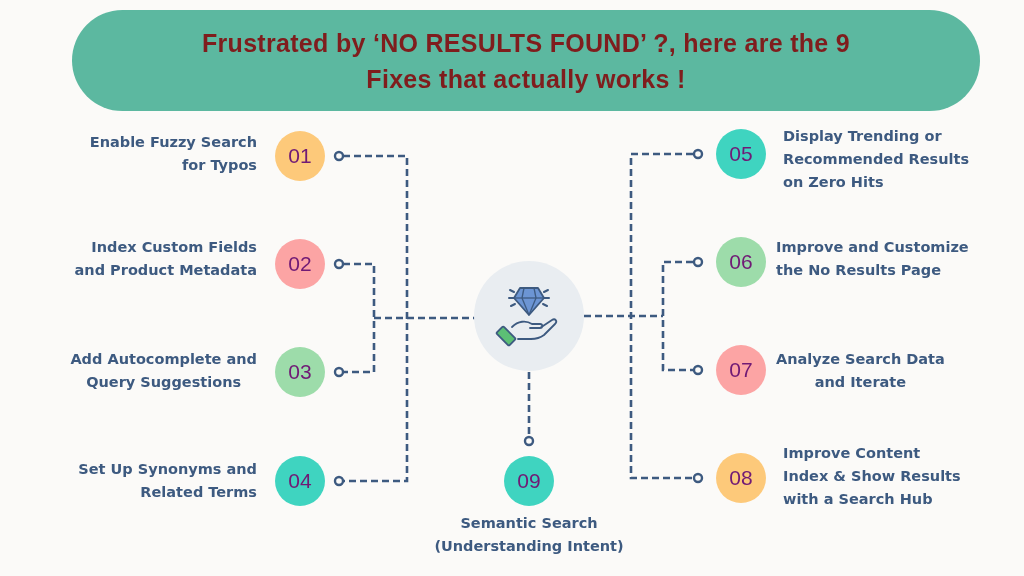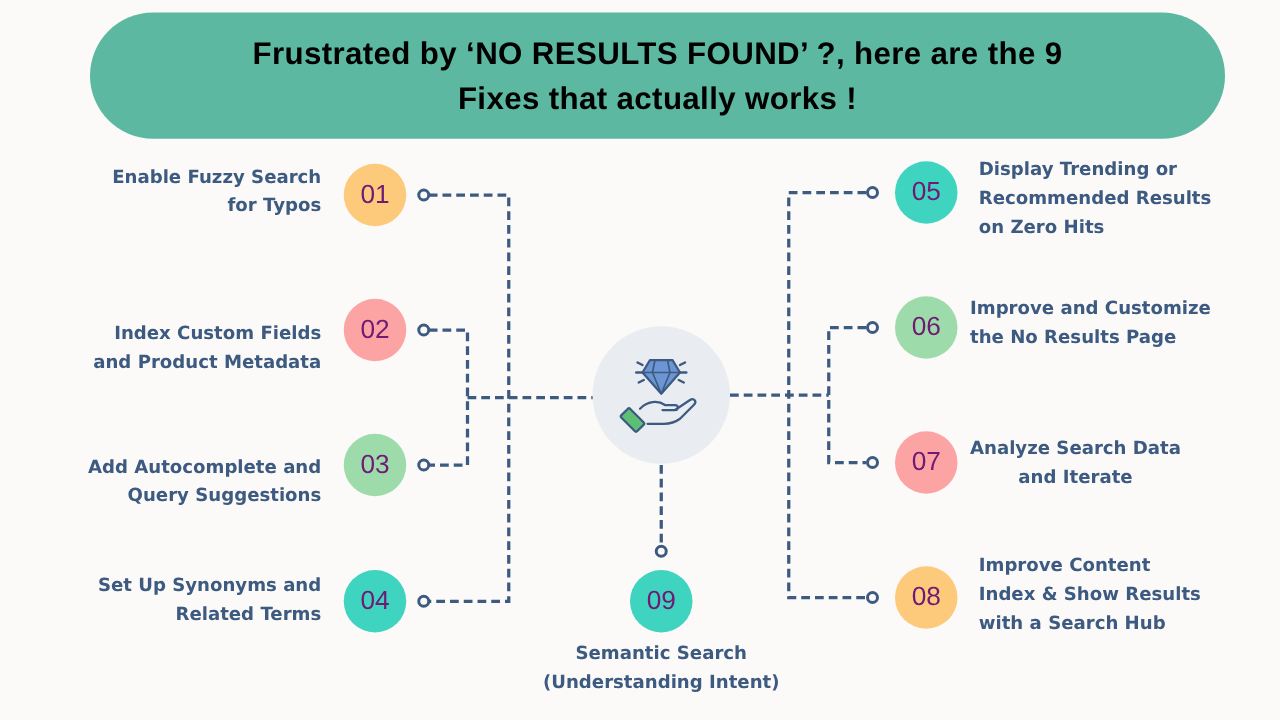--- a/index.html
+++ b/index.html
@@ -6,21 +6,21 @@
     body {
       width: 1024px; height: 576px; overflow: hidden;
       background: #fbfaf8;
       font-family: "DejaVu Sans", sans-serif;
       position: relative;
     }
     .title-pill {
       position: absolute; left: 72px; top: 10px; width: 908px; height: 101px;
       background: #5cb8a0; border-radius: 52px;
       display: flex; flex-direction: column; align-items: center; justify-content: center;
-      color: #000000; font-family: "Liberation Sans", sans-serif; font-weight: bold;
+      color: #7f1d1d; font-family: "Liberation Sans", sans-serif; font-weight: bold;
       font-size: 25px; line-height: 36px; text-align: center; letter-spacing: 0.3px;
     }
     .connectors { position: absolute; left: 0; top: 0; }
     .num-circle {
       position: absolute; width: 50px; height: 50px; border-radius: 50%;
       display: flex; align-items: center; justify-content: center;
       color: #701a75; font-family: Liberation Sans, sans-serif; font-size: 21px; font-weight: normal;
     }
     .label {
       position: absolute; color: #3d5a80; font-family: "DejaVu Sans", sans-serif;
@@ -96,27 +96,27 @@
   </svg>
 </div>
 
 <div class="num-circle" style="left:275px;top:131px;background:#fdc97a;">01</div>
 <div class="label left" style="right:767px;top:131px;text-align:right;">
   <span>Enable Fuzzy Search</span>
   <span>for Typos</span>
 </div>
 
 <div class="num-circle" style="left:275px;top:239px;background:#fca4a4;">02</div>
-<div class="label left" style="right:767px;top:256px;">
+<div class="label left" style="right:767px;top:236px;">
   <span>Index Custom Fields</span>
   <span>and Product Metadata</span>
 </div>
 
 <div class="num-circle" style="left:275px;top:347px;background:#9ddcaa;">03</div>
-<div class="label left" style="right:767px;top:363px;">
+<div class="label left" style="right:767px;top:348px;text-align:center;">
   <span>Add Autocomplete and</span>
   <span>Query Suggestions</span>
 </div>
 
 <div class="num-circle" style="left:275px;top:456px;background:#3fd4c0;">04</div>
 <div class="label left" style="right:767px;top:458px;">
   <span>Set Up Synonyms and</span>
   <span>Related Terms</span>
 </div>
 

